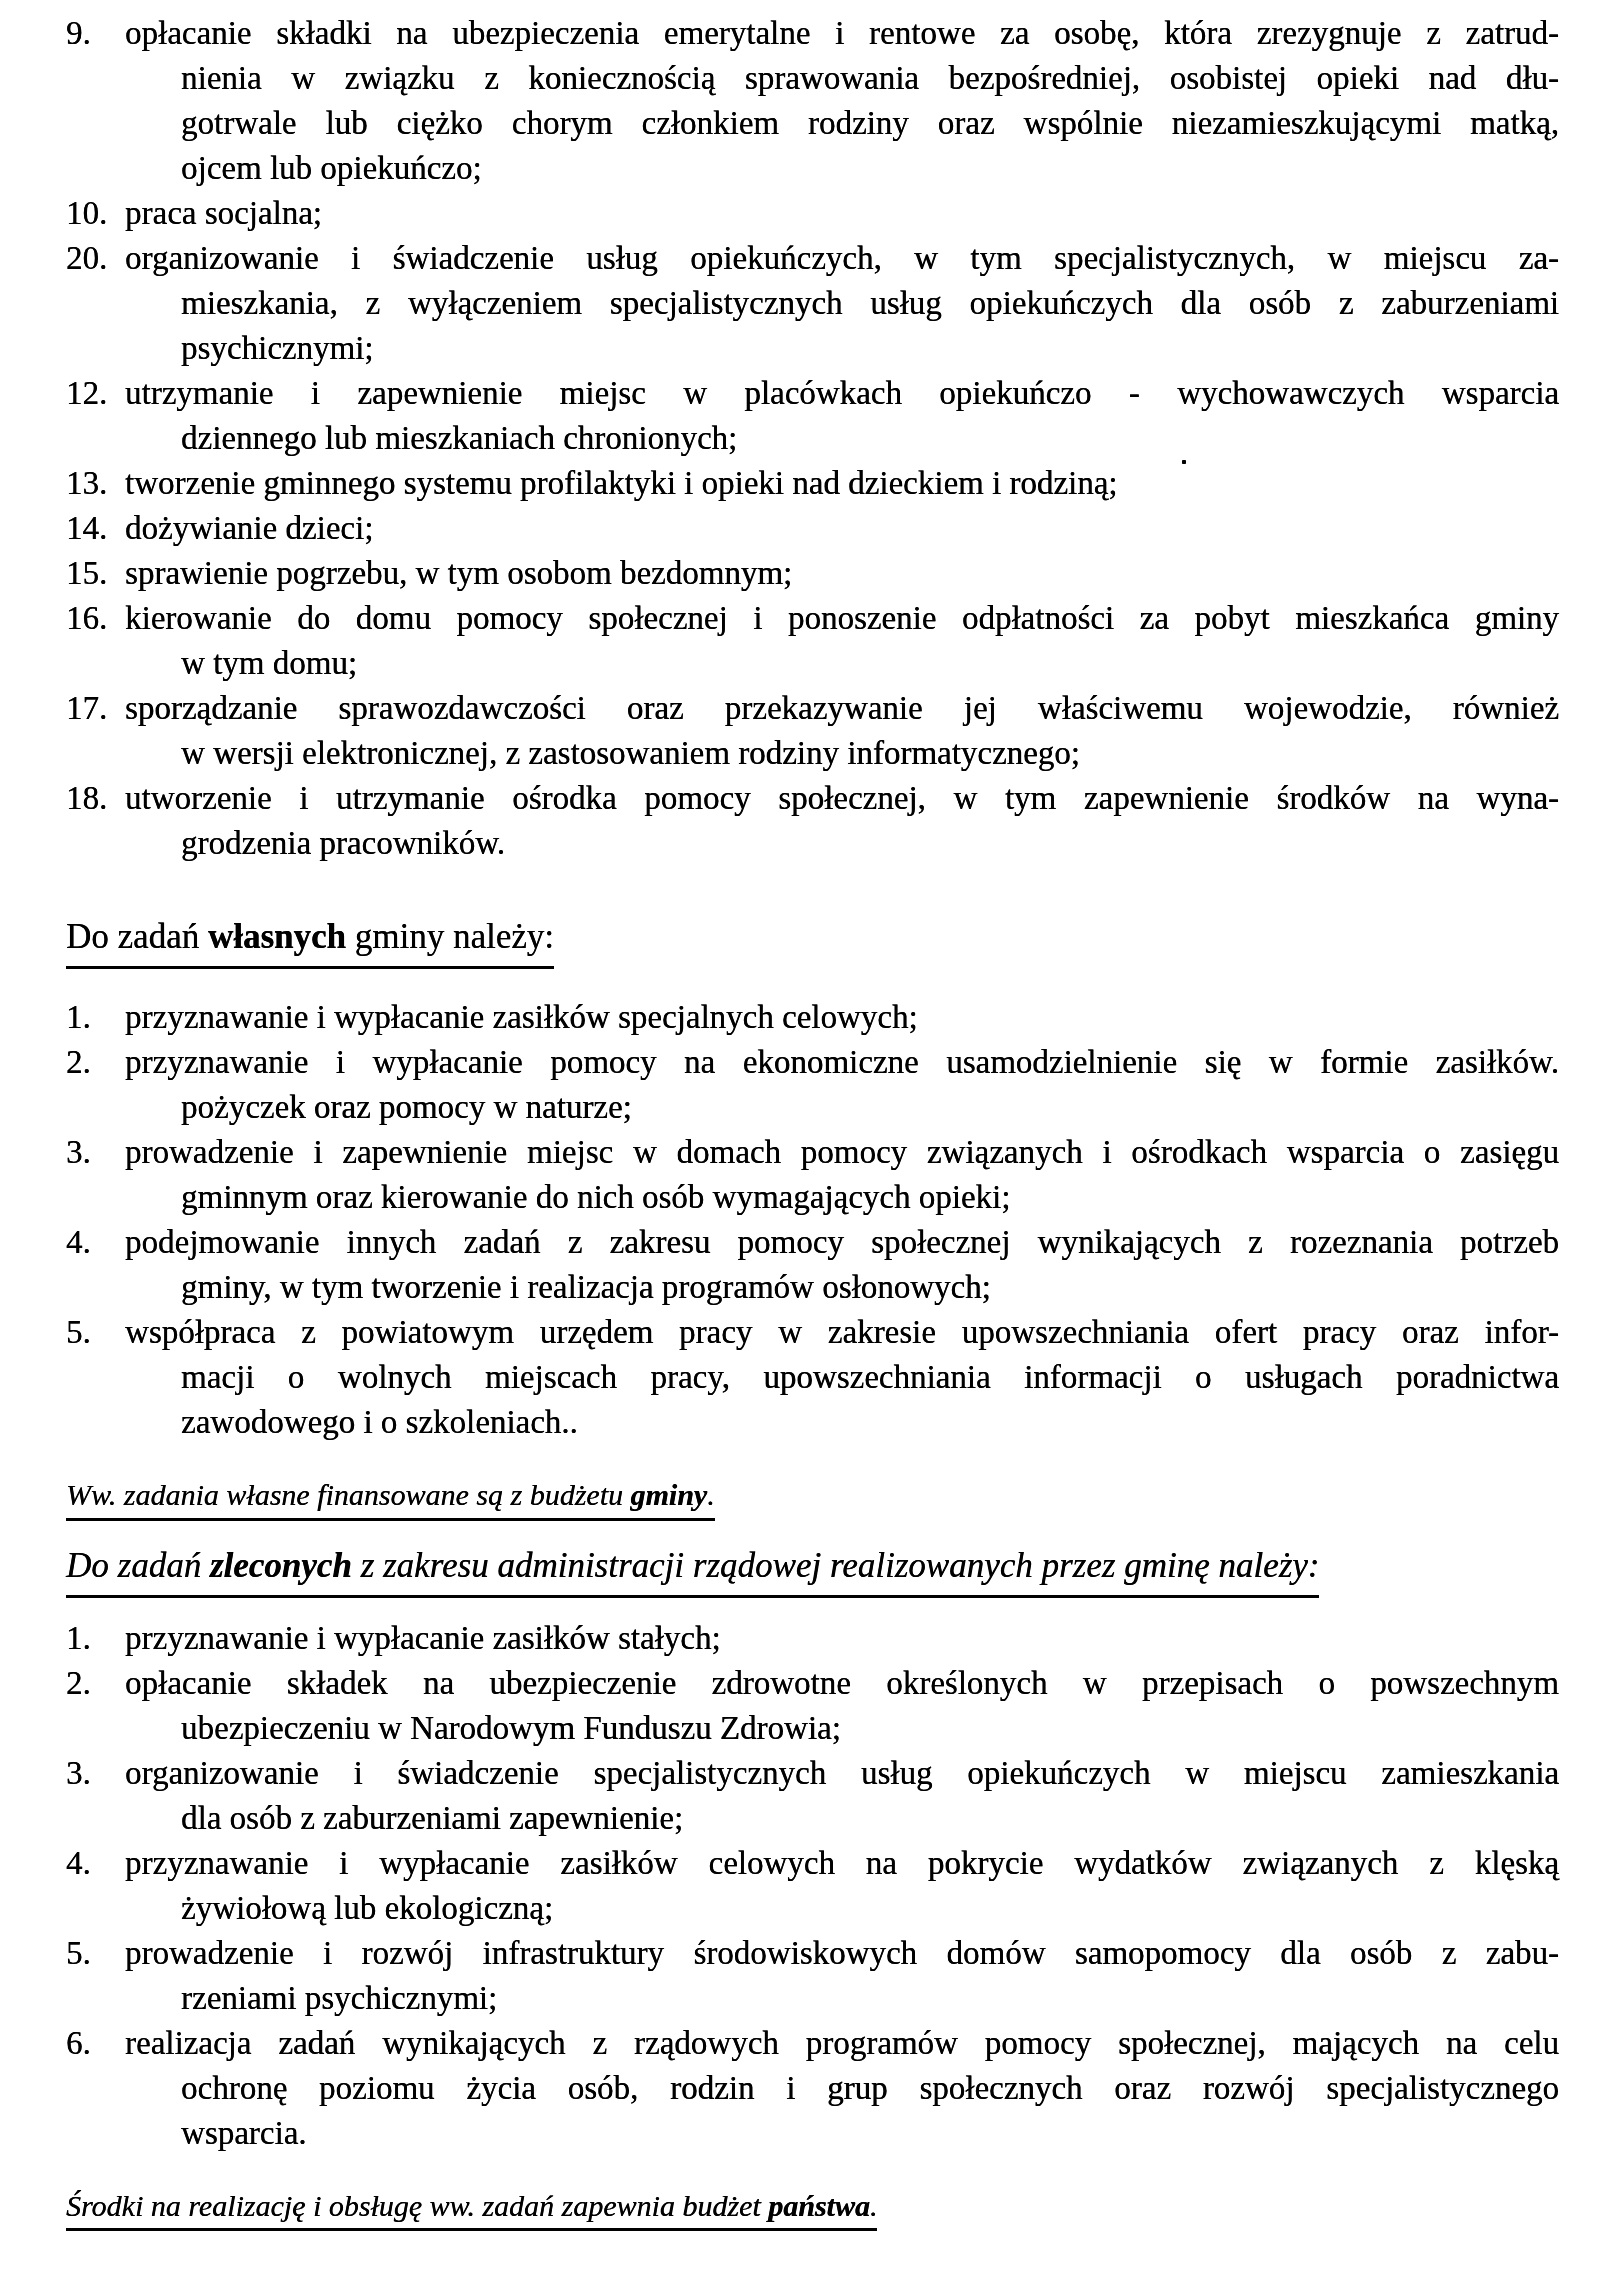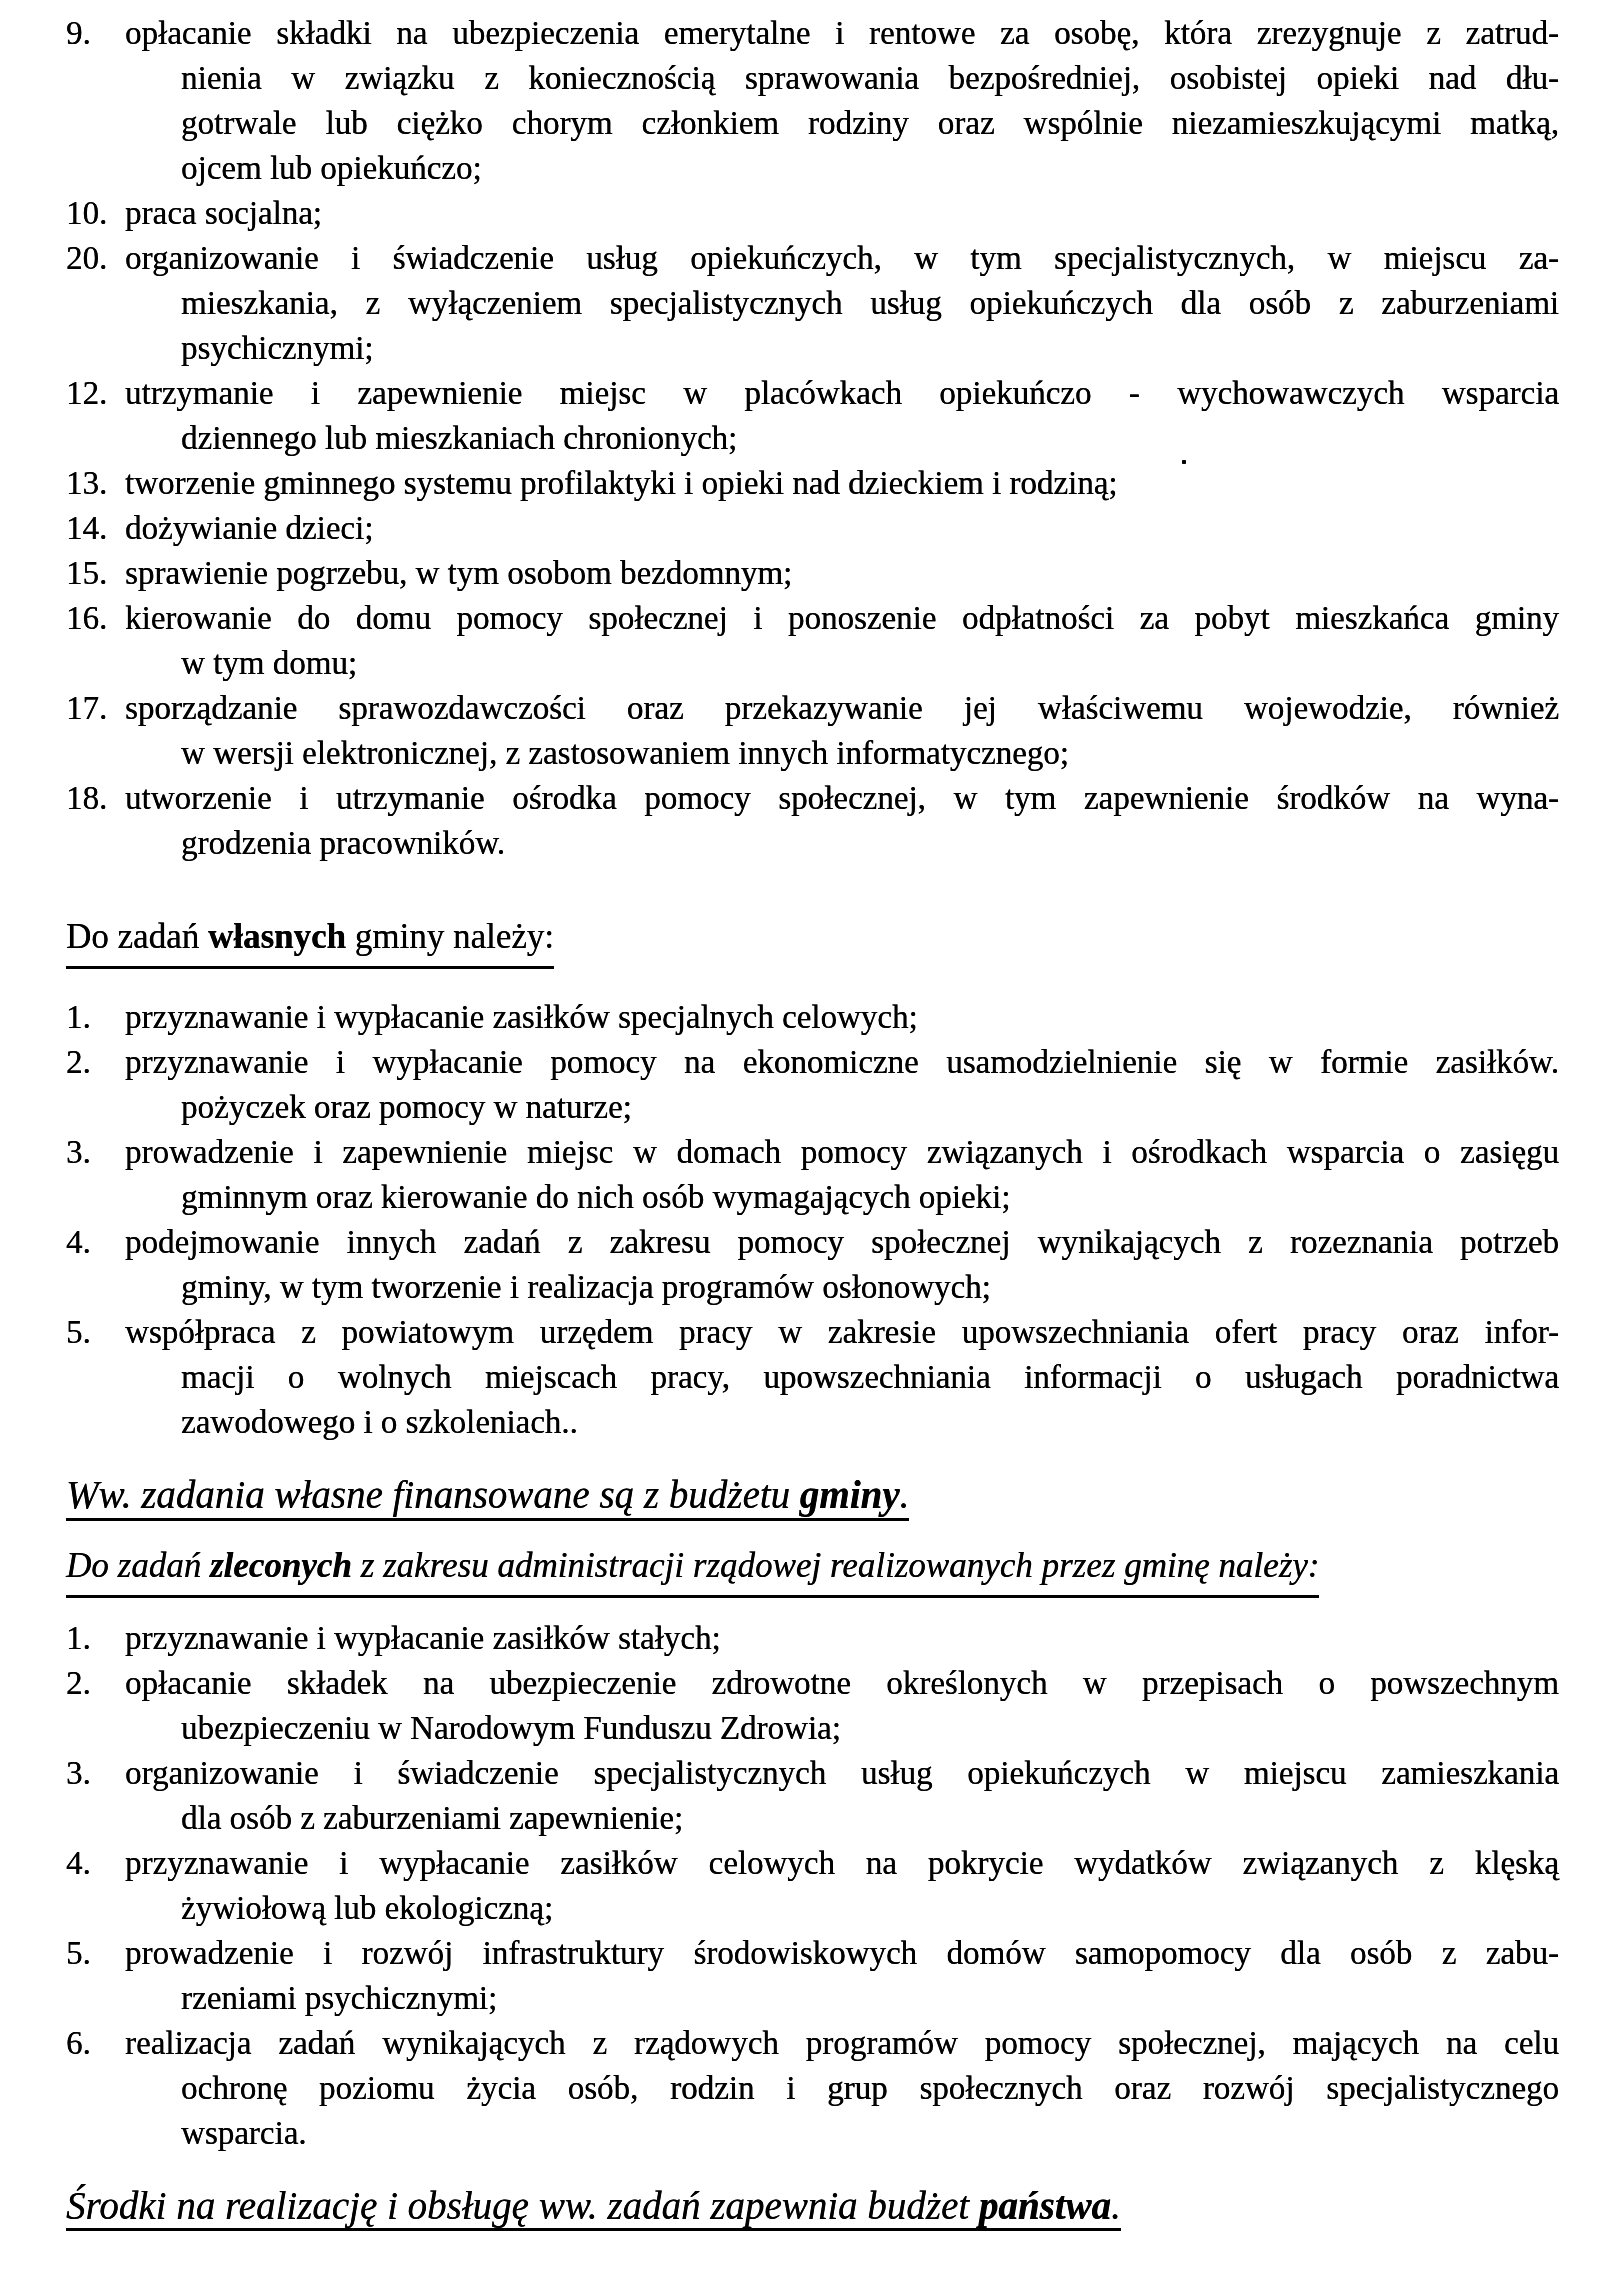--- a/index.html
+++ b/index.html
@@ -34,21 +34,21 @@
   }
   .heading.second { margin-top: 22px; margin-bottom: 18.7px; font-style: italic; }
   .underlined {
     display: inline-block;
     border-bottom: 3.1px solid #000;
     padding-bottom: 7px;
   }
   .b { font-weight: bold; }
   .note {
     margin: 26.4px 0 0 0;
-    font-size: 39px;
+    font-size: 30px;
     line-height: 45px;
     font-style: italic;
   }
   .note .underlined { padding-bottom: 0.8px; }
   .dot {
     position: absolute;
     width: 3.9px; height: 3.9px;
     background: #000;
     border-radius: 0.8px;
   }
@@ -85,21 +85,21 @@
       </div>
       <div class="item">
         <div class="line first"><span class="num">15.</span><span>sprawienie pogrzebu, w tym osobom bezdomnym;</span></div>
       </div>
       <div class="item">
         <div class="line first j"><span class="num">16.</span><span>kierowanie do domu pomocy społecznej i ponoszenie odpłatności za pobyt mieszkańca gminy</span></div>
         <div class="line cont">w tym domu;</div>
       </div>
       <div class="item">
         <div class="line first j"><span class="num">17.</span><span>sporządzanie sprawozdawczości oraz przekazywanie jej właściwemu wojewodzie, również</span></div>
-        <div class="line cont">w wersji elektronicznej, z zastosowaniem innych informatycznego;</div>
+        <div class="line cont">w wersji elektronicznej, z zastosowaniem rodziny informatycznego;</div>
       </div>
       <div class="item">
         <div class="line first j"><span class="num">18.</span><span>utworzenie i utrzymanie ośrodka pomocy społecznej, w tym zapewnienie środków na wyna-</span></div>
         <div class="line cont">grodzenia pracowników.</div>
       </div>
     </div>
 
   <div class="heading"><span class="underlined"><span>Do zadań </span><span class="b">własnych</span><span> gminy należy:</span></span></div>
 
   <div class="list">

